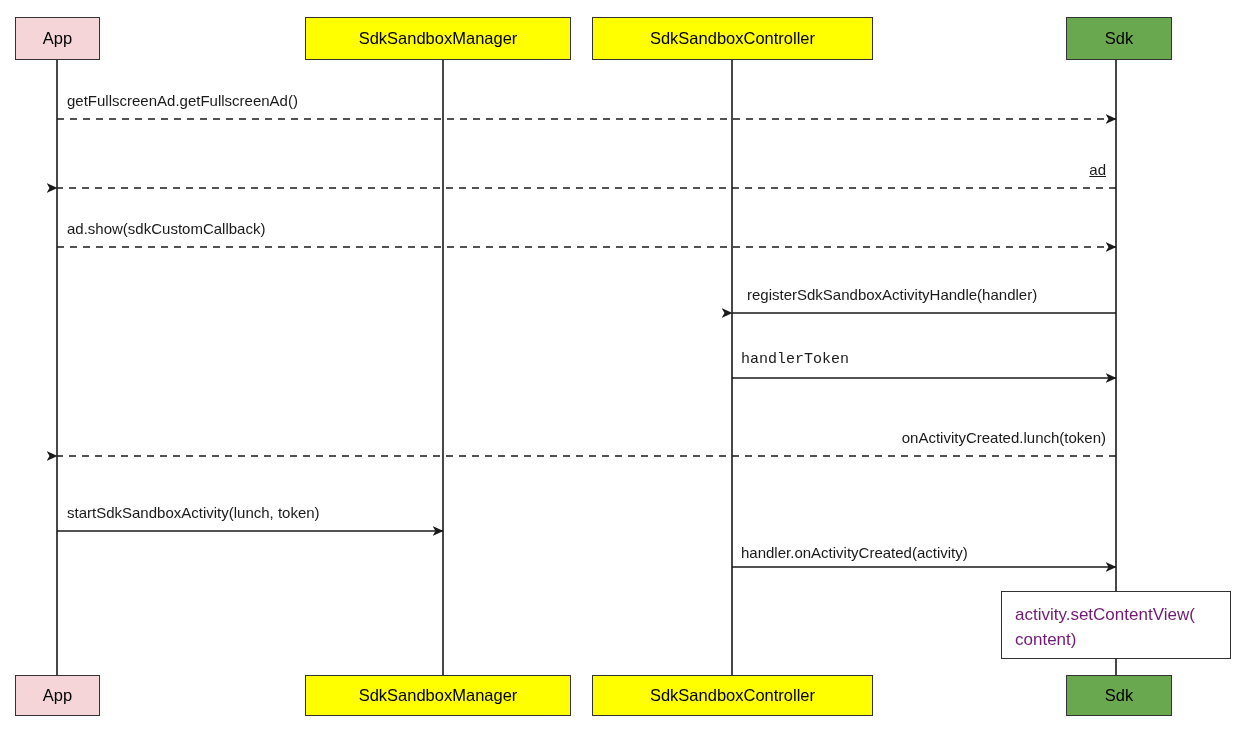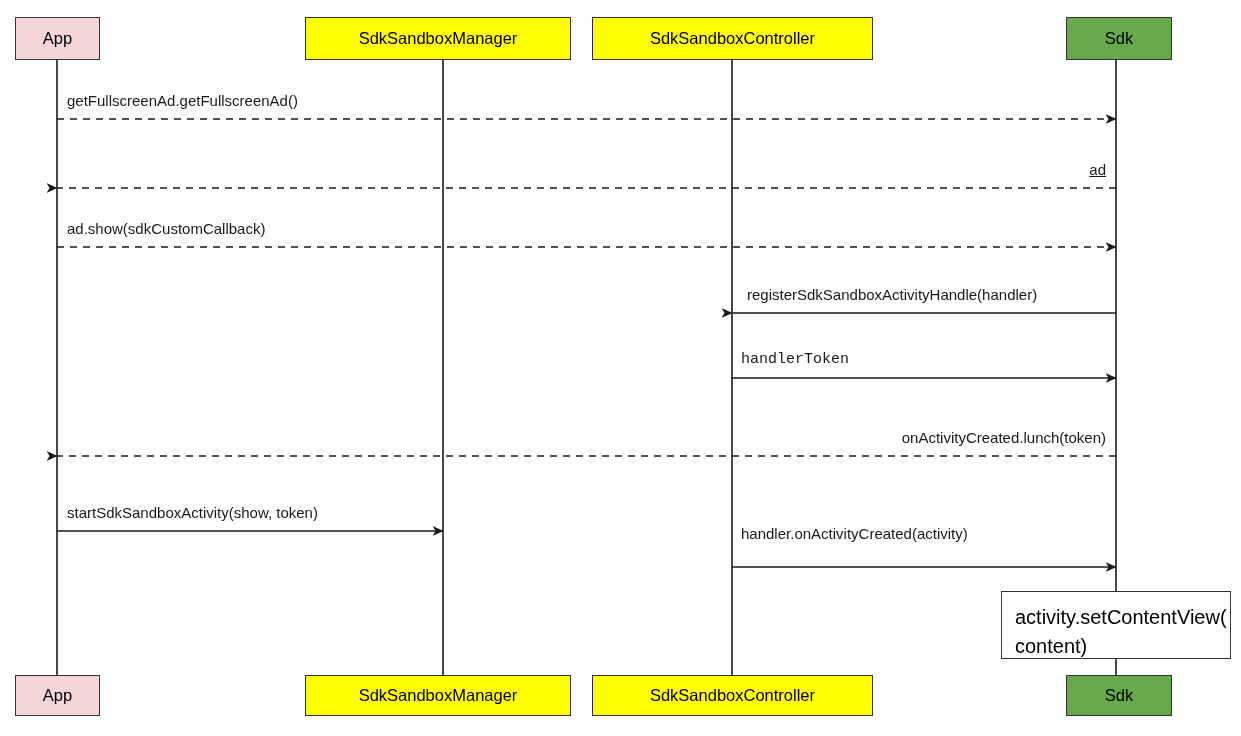--- a/index.html
+++ b/index.html
@@ -46,22 +46,22 @@
     white-space: nowrap;
   }
   .msg-label.right-aligned {
     text-align: right;
   }
   .note-box {
     position: absolute;
     box-sizing: border-box;
     background: #ffffff;
     border: 1.4px solid #333333;
-    font-size: 20px;
-    color: #000000;
+    font-size: 17px;
+    color: #701a75;
     line-height: 1.45;
     padding: 11px 0 0 13px;
     white-space: pre-line;
     z-index: 5;
   }
 </style>
 </head>
 <body>
 
 <div id="diagram-root">
@@ -119,21 +119,21 @@
         <span>Sdk</span>
       </div>
     </div>
   <div id="labels-layer">
       <div class="msg-label" style="top: 93px; left: 67px;">getFullscreenAd.getFullscreenAd()</div>
       <div class="msg-label right-aligned" style="top: 162px; right: 135px; text-decoration: underline;">ad</div>
       <div class="msg-label" style="top: 221px; left: 67px;">ad.show(sdkCustomCallback)</div>
       <div class="msg-label" style="top: 287px; left: 741px; margin-left: 6px;">registerSdkSandboxActivityHandle(handler)</div>
       <div class="msg-label" style="top: 352px; left: 741px; font-family: Liberation Mono, monospace;">handlerToken</div>
       <div class="msg-label right-aligned" style="top: 430px; right: 135px;">onActivityCreated.lunch(token)</div>
-      <div class="msg-label" style="top: 505px; left: 67px;">startSdkSandboxActivity(show, token)</div>
-      <div class="msg-label" style="top: 526px; left: 741px;">handler.onActivityCreated(activity)</div>
+      <div class="msg-label" style="top: 505px; left: 67px;">startSdkSandboxActivity(lunch, token)</div>
+      <div class="msg-label" style="top: 545px; left: 741px;">handler.onActivityCreated(activity)</div>
     </div>
   <div id="notes-layer">
       <div class="note-box" style="left: 1001px; top: 591px; width: 230px; height: 68px; background: rgb(255, 255, 255); border-color: rgb(51, 51, 51);">activity.setContentView(
 content)</div>
     </div>
 
 </div>
 
 </body></html>

